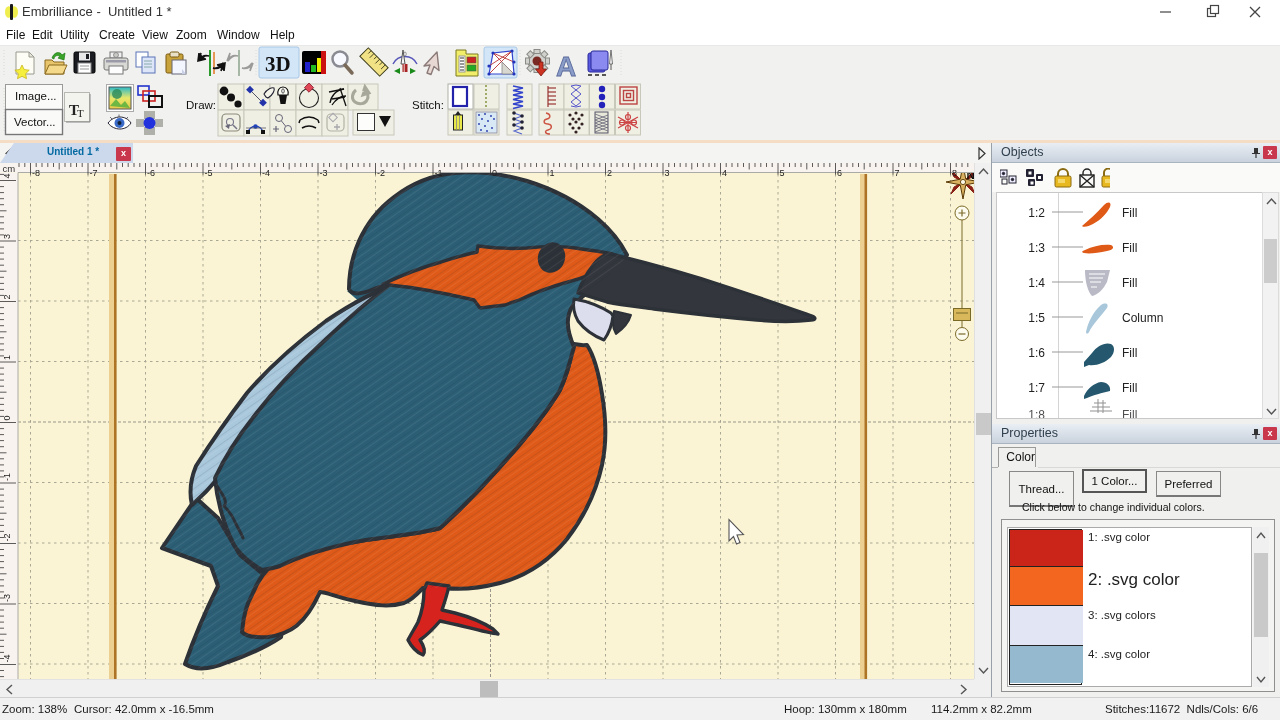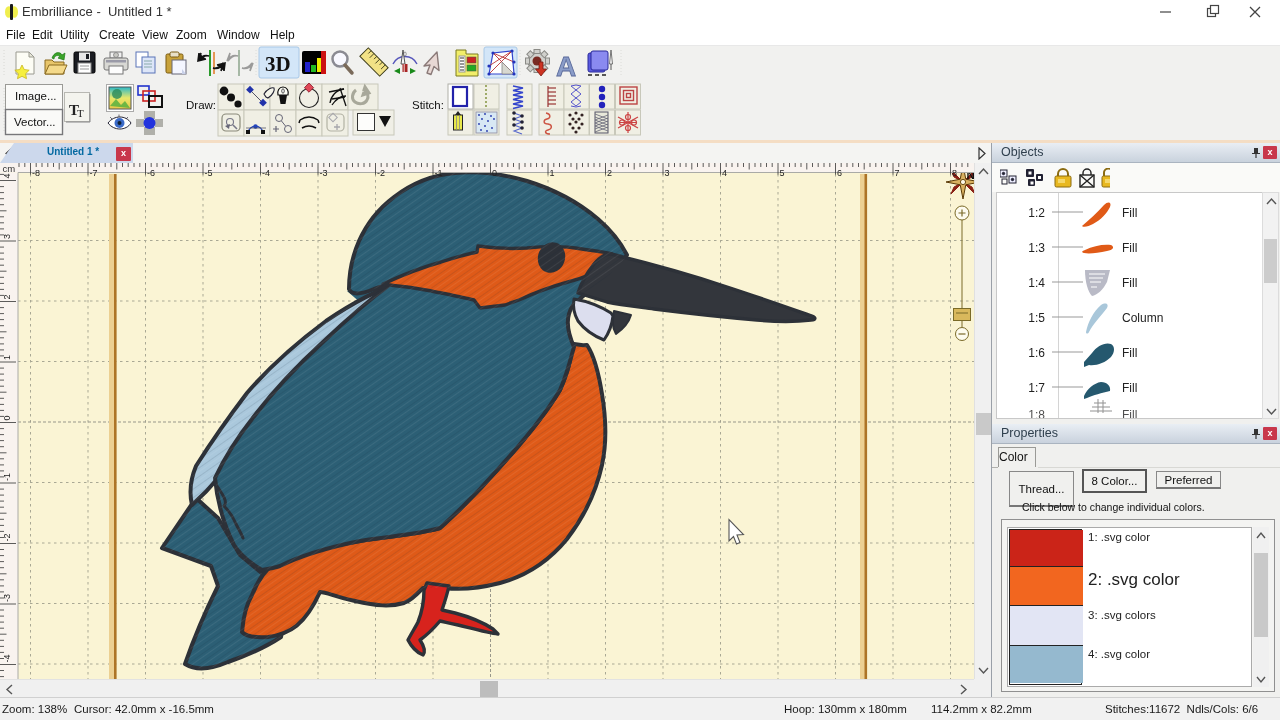--- a/index.html
+++ b/index.html
@@ -955,26 +955,26 @@
     </svg>
 </div>
 <div class="panelhead" style="top:424px;height:20px">
     <span class="ph-t">Properties</span>
  <svg class="pin" style="top:4px" width="10" height="13">
       <path d="M3,1 h4 v5 h-4 z" fill="#333"></path>
       <path d="M1,6.5 h8 M5,7 v5" stroke="#333" stroke-width="1.2"></path>
     </svg>
  <div class="phx">x</div>
   </div>
-<div class="abs" style="left:998px;top:447px;width:38px;height:20px;background:#f0f0ee;border:1px solid #9a9a96;border-bottom:none;font-size:12px;color:#111;text-align:left;line-height:19px">Color</div>
+<div class="abs" style="left:998px;top:447px;width:38px;height:20px;background:#f0f0ee;border:1px solid #9a9a96;border-bottom:none;font-size:12px;color:#111;text-align:right;line-height:19px">Color</div>
 <div class="abs" style="left:992px;top:466.5px;width:6px;height:1px;background:#b0b0ac"></div>
 <div class="abs" style="left:1038px;top:466.5px;width:242px;height:1px;background:#d8d8d4"></div>
 <button class="abs" style="left:1009px;top:471px;width:65px;height:36px;background:#f0f0ee;border:1px solid #888;border-bottom:2px solid #777;font-size:11.5px;color:#111">Thread...</button>
-<button class="abs" style="left:1082px;top:469px;width:65px;height:24px;background:#f0f0ee;border:2px solid #555;font-size:11.5px;color:#111">8 Color...</button>
-<button class="abs" style="left:1156px;top:471px;width:65px;height:18px;background:#f0f0ee;border:1px solid #888;border-bottom:2px solid #777;font-size:11.5px;color:#111">Preferred</button>
+<button class="abs" style="left:1082px;top:469px;width:65px;height:24px;background:#f0f0ee;border:2px solid #555;font-size:11.5px;color:#111">1 Color...</button>
+<button class="abs" style="left:1156px;top:471px;width:65px;height:26px;background:#f0f0ee;border:1px solid #888;border-bottom:2px solid #777;font-size:11.5px;color:#111">Preferred</button>
 <div class="abs" style="left:1022px;top:501px;font-size:10.5px;color:#111">Click below to change individual colors.</div>
 <div class="abs" style="left:1001px;top:519px;width:274px;height:173px;background:#f4f4f2;border:1px solid #909090">
  <div class="abs" style="left:5px;top:7px;width:245px;height:160px;background:#fff;border:1px solid #aaa"></div>
  <div class="abs" style="left:7px;top:9px;width:73px;height:156px;border:1px solid #222">
   <div style="width:73px;height:37px;background:#cb2418;border-bottom:1px solid #222"></div>
   <div style="width:73px;height:39px;background:#f2661f;border-bottom:1px solid #222"></div>
   <div style="width:73px;height:40px;background:#e2e5f4;border-bottom:1px solid #222"></div>
   <div style="width:73px;height:37px;background:#95b9cf"></div>
  </div>
  <div class="abs" style="left:86px;top:11px;font-size:11.5px;color:#222">1: .svg color</div>

